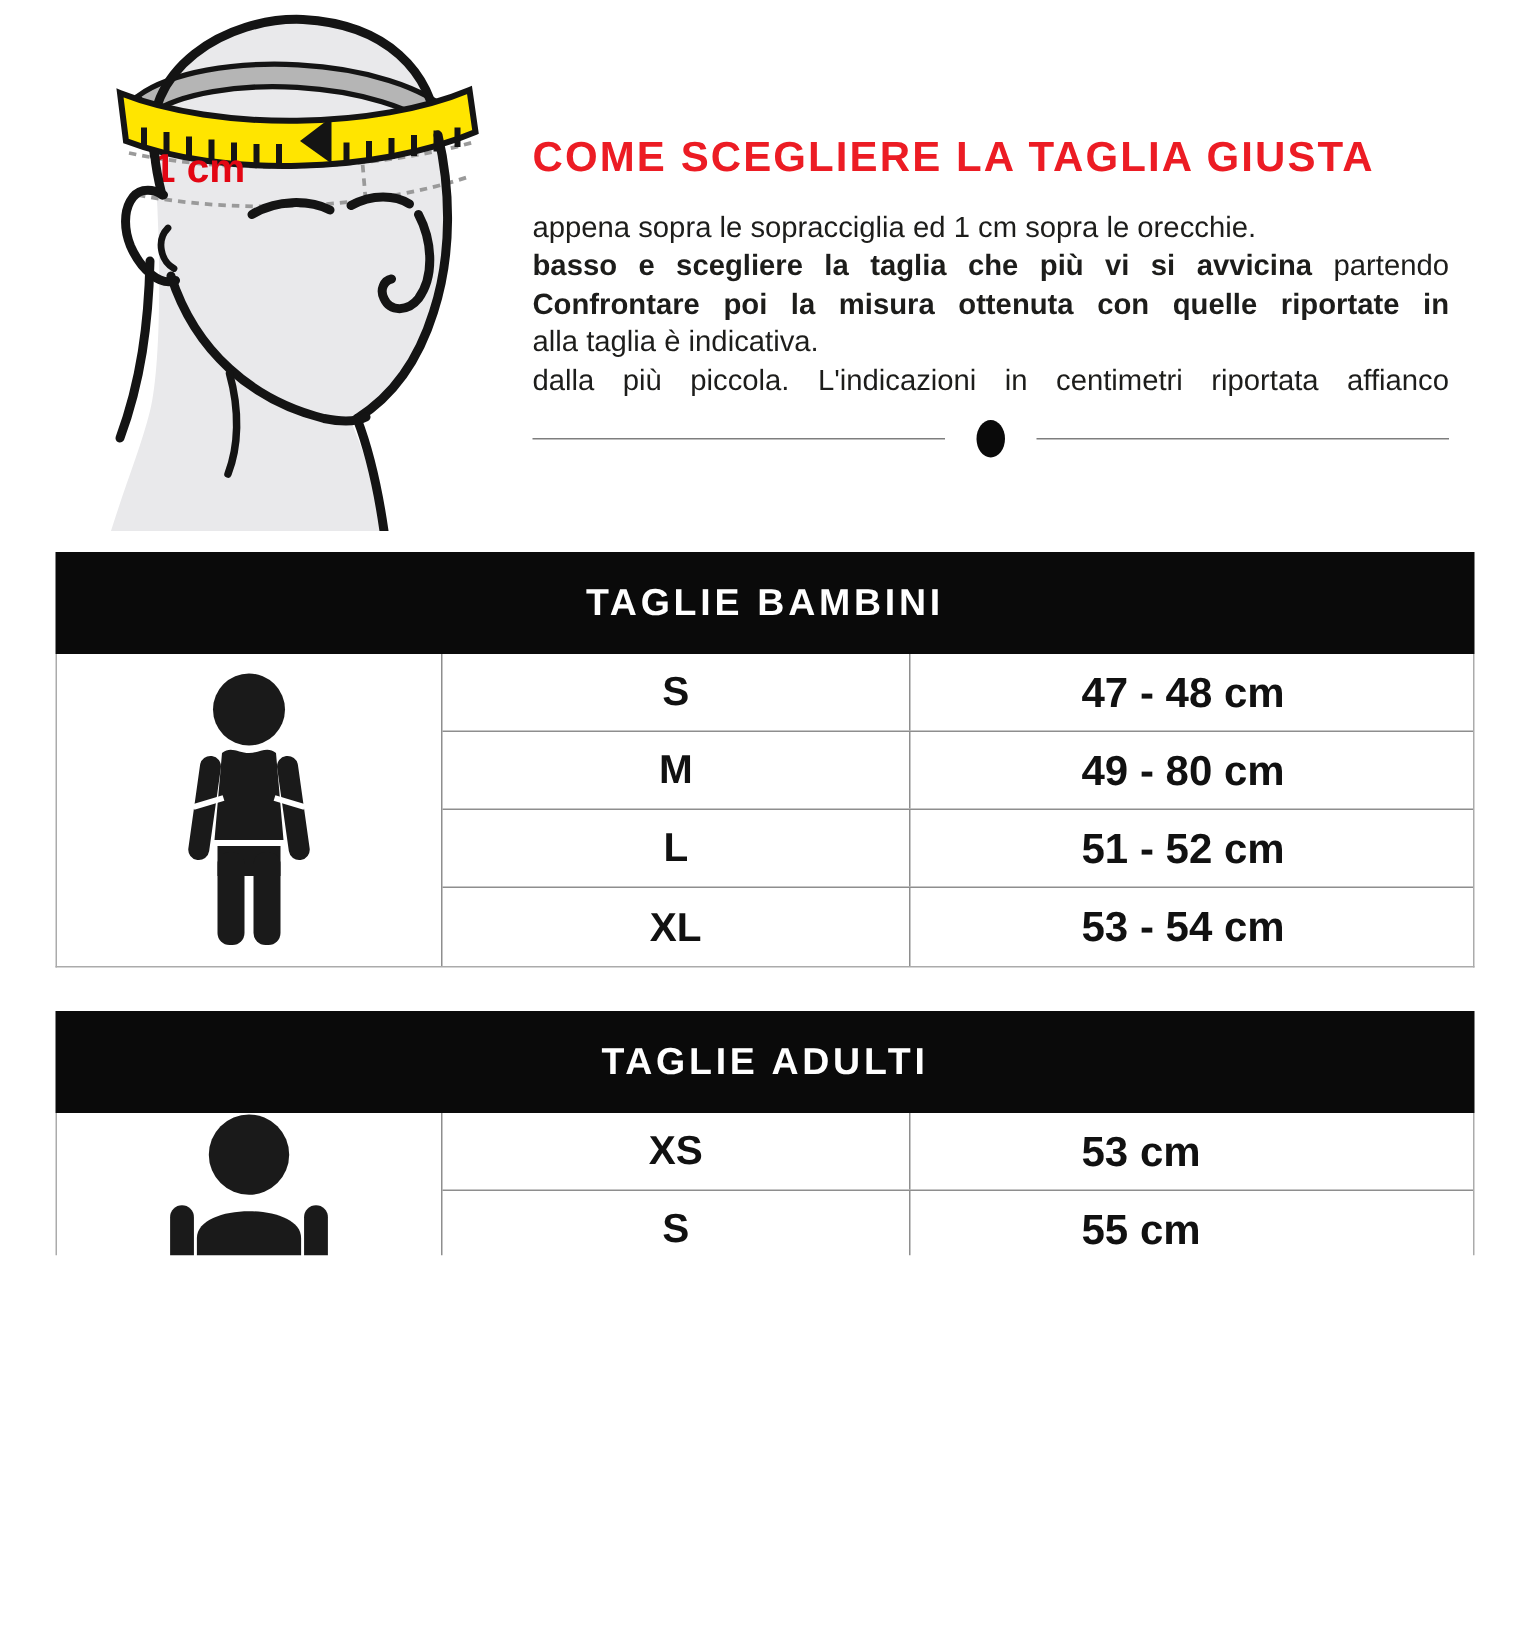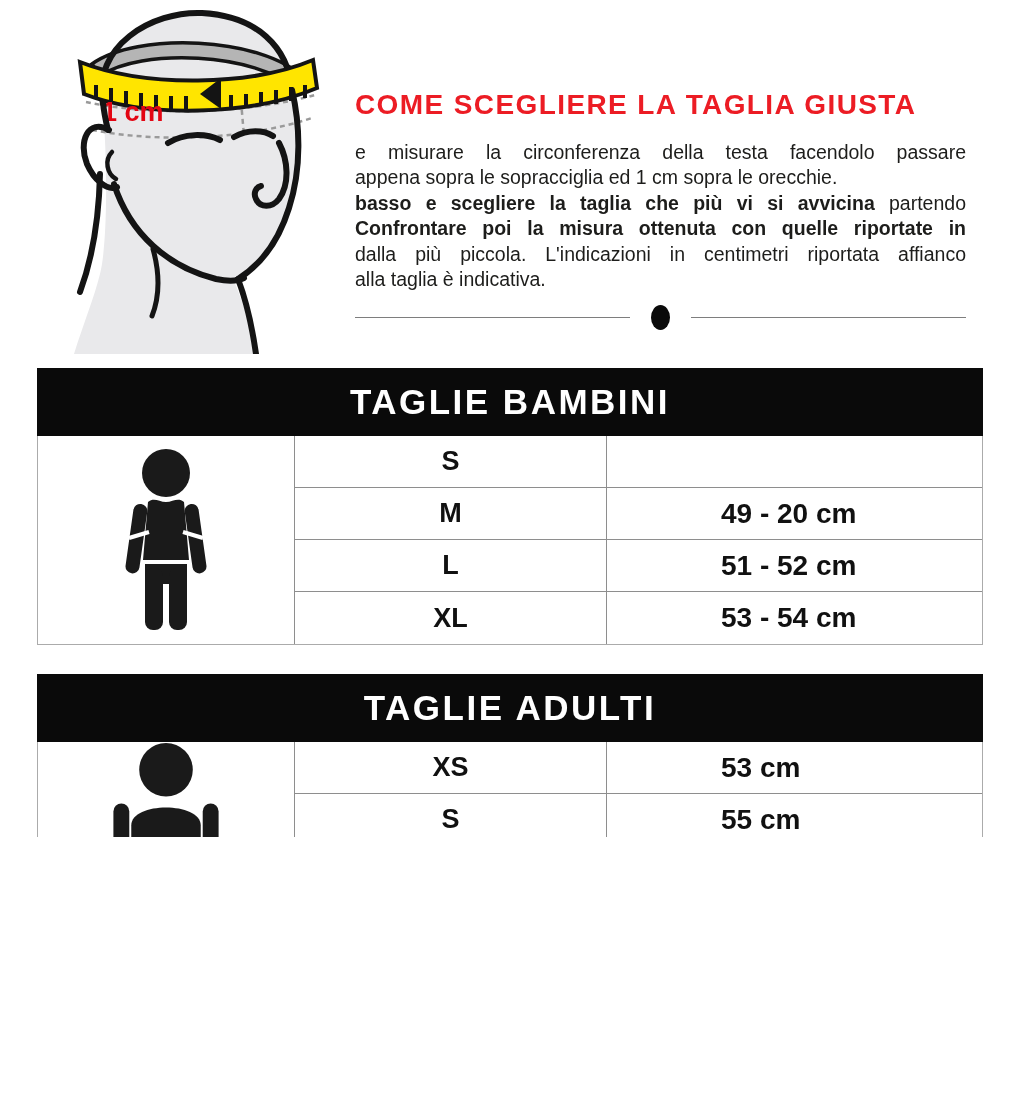--- a/index.html
+++ b/index.html
@@ -70,21 +70,21 @@
   .size-table.bambini { top: 368px; }
   .size-table.adulti  { top: 674px; }
 
   .theader {
     height: 68px;
     background: #0a0a0a;
     color: #ffffff;
     display: flex;
     align-items: center;
     justify-content: center;
-    font-size: 35px;
+    font-size: 25px;
     font-weight: 700;
     letter-spacing: 2.5px;
     white-space: nowrap;
   }
   .tbody {
     display: flex;
     border: 1px solid #ababab;
     border-top: none;
     background: #ffffff;
   }
@@ -160,26 +160,25 @@
       <path stroke-width="5" d="M137,247 C144,272 143,296 136,314"></path>
       <path stroke-width="6" d="M152,141 C168,131 190,131 204,138"></path>
       <path stroke-width="6" d="M218,135 C232,127 248,128 257,134"></path>
       <path stroke-width="6" d="M263,141 C272,158 274,182 263,197 C256,206 244,206 240,197 C237,191 240,185 245,184"></path>
     </g>
   </svg>
 
   <div class="guide">
     <div class="guide-title">COME SCEGLIERE LA TAGLIA GIUSTA</div>
     <div class="guide-body">
-        <div class="body-line j"><span>e misurare la circonferenza della testa facendolo passare</span></div>
         <div class="body-line"><span>appena sopra le sopracciglia ed 1 cm sopra le orecchie.</span></div>
         <div class="body-line j"><span class="b">basso e scegliere la taglia che più vi si avvicina</span><span> partendo</span></div>
         <div class="body-line j"><span class="b">Confrontare poi la misura ottenuta con quelle riportate in</span></div>
+        <div class="body-line"><span>alla taglia è indicativa.</span></div>
         <div class="body-line j"><span>dalla più piccola. L'indicazioni in centimetri riportata affianco</span></div>
-        <div class="body-line"><span>alla taglia è indicativa.</span></div>
       </div>
     <div class="divider">
       <div class="line"></div>
       <div class="dot"></div>
       <div class="line"></div>
     </div>
   </div>
 
   <div class="size-table bambini">
     <div class="theader">TAGLIE BAMBINI</div>
@@ -198,24 +197,25 @@
             <line x1="11" y1="90" x2="31" y2="84"></line>
             <line x1="65" y1="84" x2="85" y2="90"></line>
             <line x1="23" y1="114" x2="73" y2="114"></line>
           </g>
           <circle cx="48" cy="25" r="24" fill="#1A1A1A"></circle>
         </svg>
       </div>
       <div class="rows">
           <div class="trow">
             <div class="cell-size">S</div>
+            <div class="cell-value">47 - 48 cm</div>
           </div>
           <div class="trow">
             <div class="cell-size">M</div>
-            <div class="cell-value">49 - 20 cm</div>
+            <div class="cell-value">49 - 80 cm</div>
           </div>
           <div class="trow">
             <div class="cell-size">L</div>
             <div class="cell-value">51 - 52 cm</div>
           </div>
           <div class="trow">
             <div class="cell-size">XL</div>
             <div class="cell-value">53 - 54 cm</div>
           </div>
         </div>

